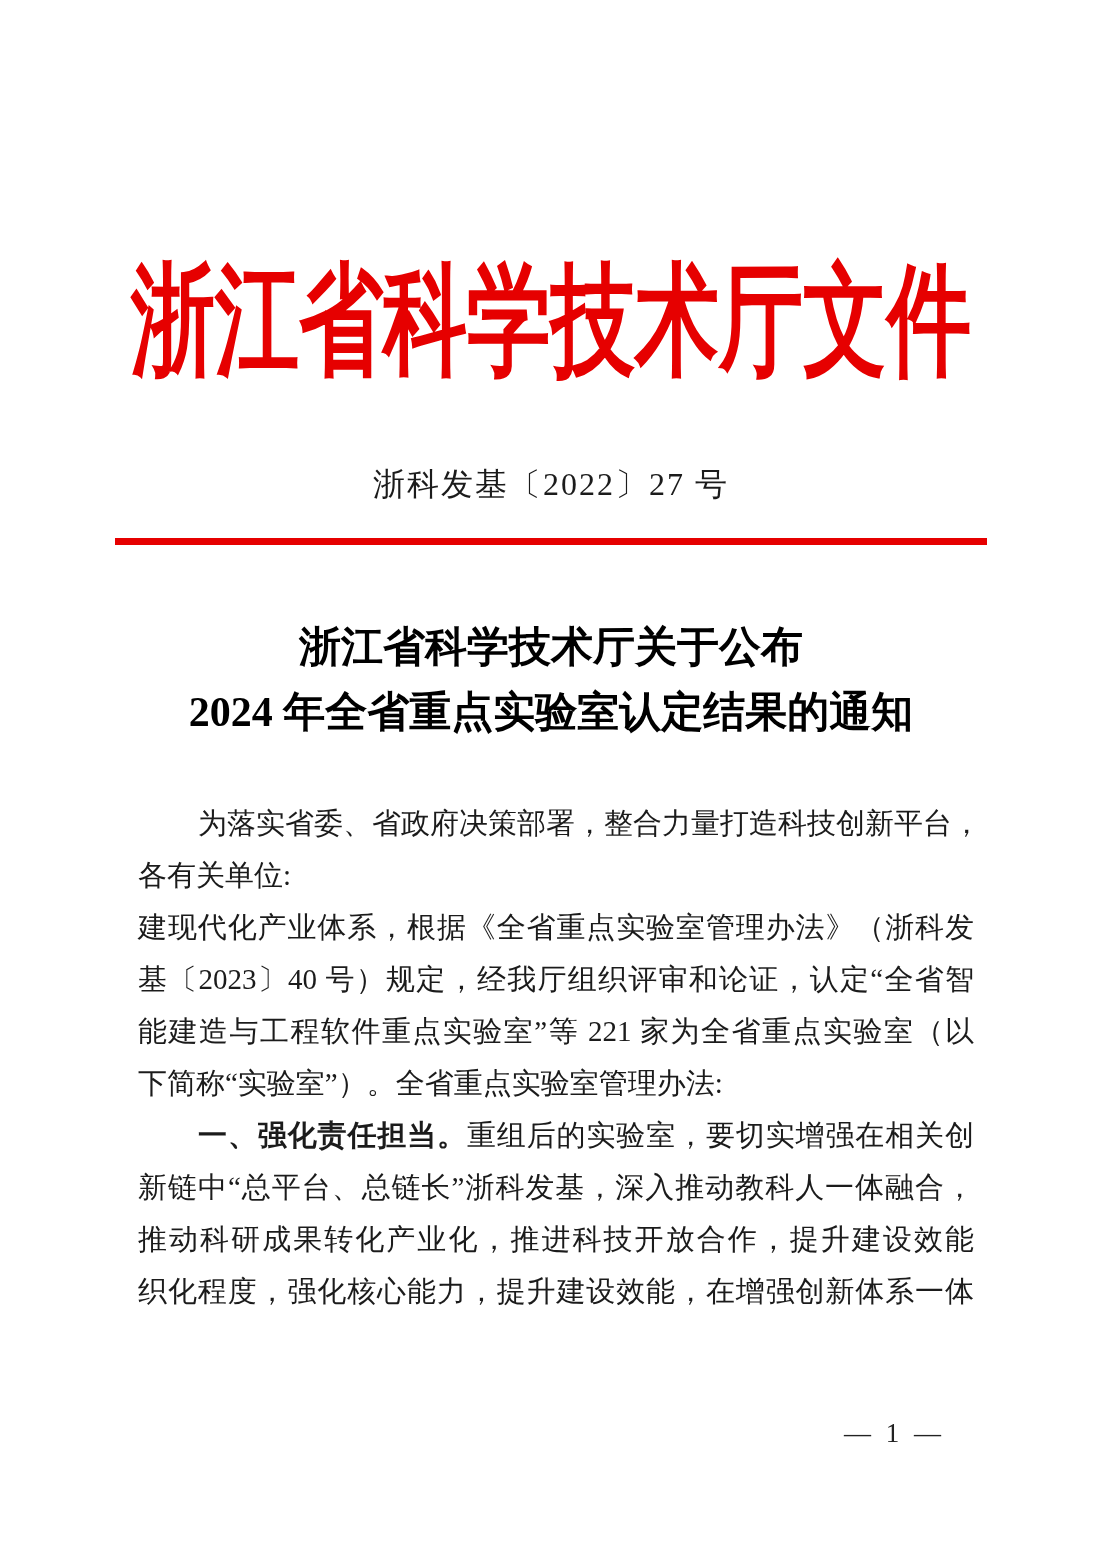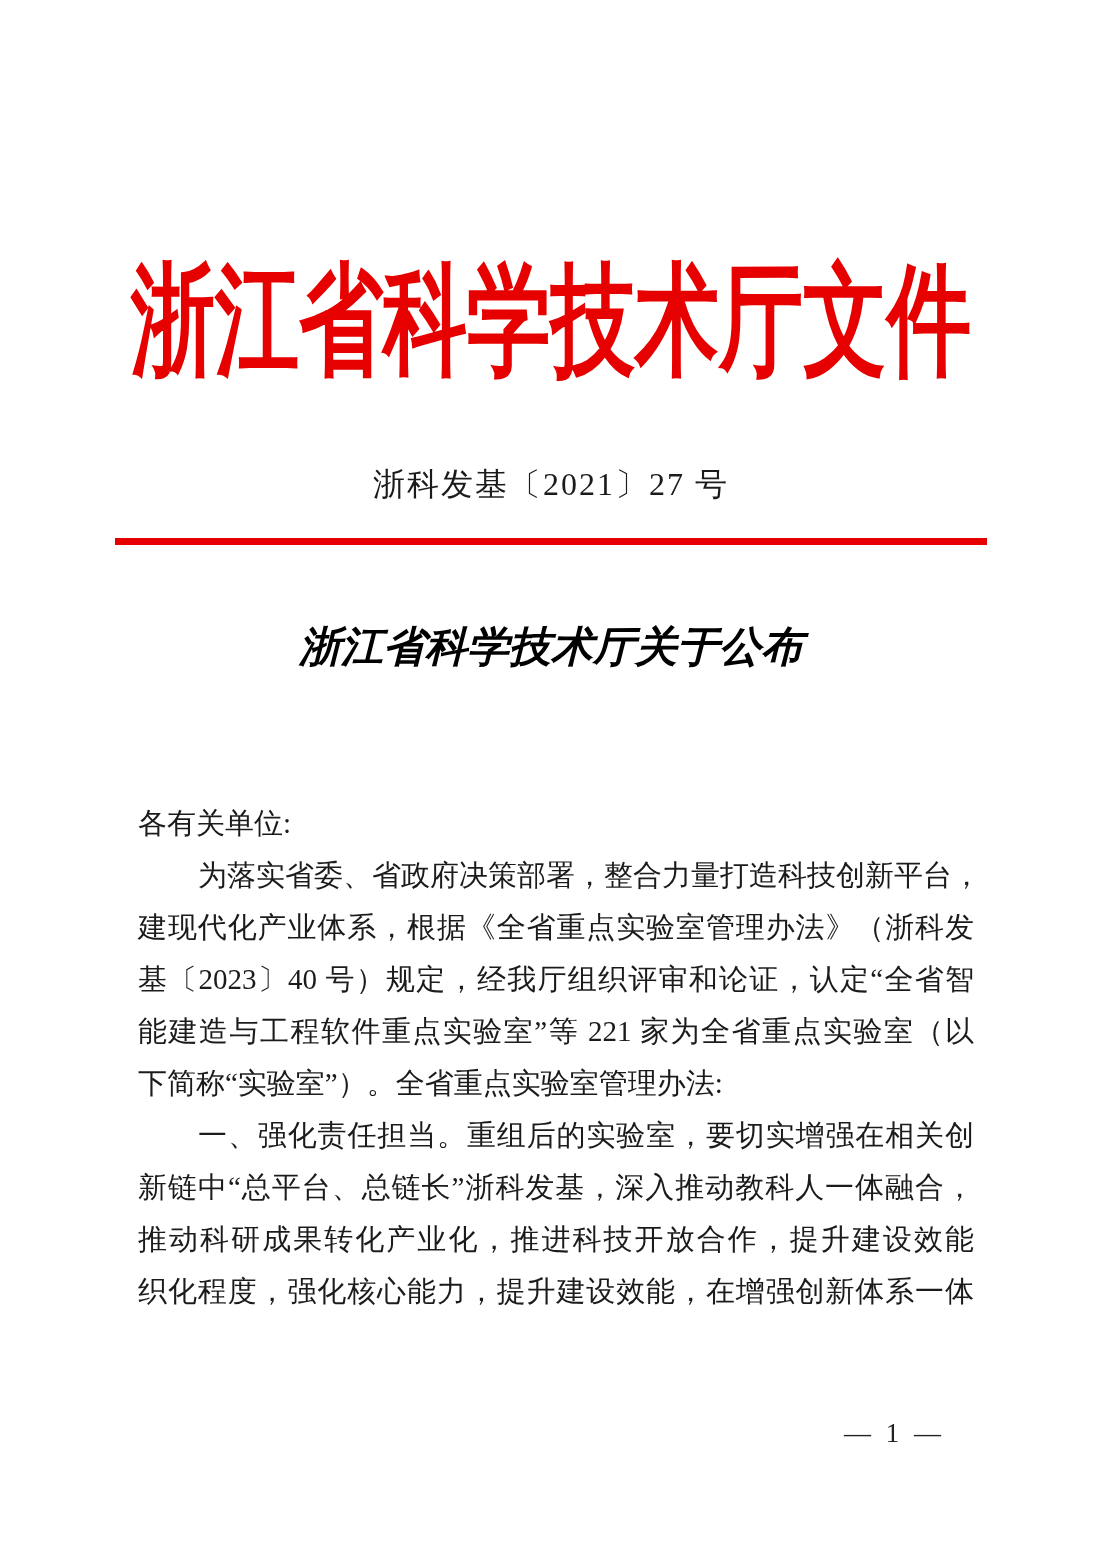--- a/index.html
+++ b/index.html
@@ -61,21 +61,20 @@
     position: absolute;
     top: 615px;
     left: 0;
     width: 100%;
     text-align: center;
     font-size: 42px;
     font-weight: 700;
     line-height: 65px;
     color: #000000;
     white-space: nowrap;
-    font-style: italic;
   }
   
   .body-text {
     position: absolute;
     top: 797px;
     left: 138px;
     width: 836px;
     font-size: 29px;
     color: var(--ink);
   }
@@ -85,21 +84,21 @@
     white-space: nowrap;
   }
   .line.fill {
     text-align: justify;
     text-align-last: justify;
   }
   .line.indent {
     text-indent: 60px;
   }
   .seg-b {
-    font-weight: 400;
+    font-weight: 700;
     font-family: "Liberation Sans", "DejaVu Sans", sans-serif;
   }
   
   .page-number {
     position: absolute;
     top: 1418px;
     left: 0;
     width: 100%;
     text-align: right;
     padding-right: 157px;
@@ -109,31 +108,32 @@
     white-space: nowrap;
   }
 </style>
 </head>
 <body>
 
 <div class="page">
 
   <div class="agency-title">浙江省科学技术厅文件</div>
 
-  <div class="doc-number">浙科发基〔2021〕27 号</div>
+  <div class="doc-number">浙科发基〔2022〕27 号</div>
 
   <div class="red-line"></div>
 
   <div class="doc-title">
     <div>浙江省科学技术厅关于公布</div>
+    <div>2024 年全省重点实验室认定结果的通知</div>
   </div>
 
   <div class="body-text">
+      <div class="line fill indent"><span class="seg">为落实省委、省政府决策部署，整合力量打造科技创新平台，</span></div>
       <div class="line"><span class="seg">各有关单位:</span></div>
-      <div class="line fill indent"><span class="seg">为落实省委、省政府决策部署，整合力量打造科技创新平台，</span></div>
       <div class="line fill"><span class="seg">建现代化产业体系，根据《全省重点实验室管理办法》（浙科发</span></div>
       <div class="line fill"><span class="seg">基〔2023〕40 号）规定，经我厅组织评审和论证，认定“全省智</span></div>
       <div class="line fill"><span class="seg">能建造与工程软件重点实验室”等 221 家为全省重点实验室（以</span></div>
       <div class="line"><span class="seg">下简称“实验室”）。全省重点实验室管理办法:</span></div>
       <div class="line fill indent"><span class="seg seg-b">一、强化责任担当。</span><span class="seg">重组后的实验室，要切实增强在相关创</span></div>
       <div class="line fill"><span class="seg">新链中“总平台、总链长”浙科发基，深入推动教科人一体融合，</span></div>
       <div class="line fill"><span class="seg">推动科研成果转化产业化，推进科技开放合作，提升建设效能</span></div>
       <div class="line fill"><span class="seg">织化程度，强化核心能力，提升建设效能，在增强创新体系一体</span></div>
     </div>
 

